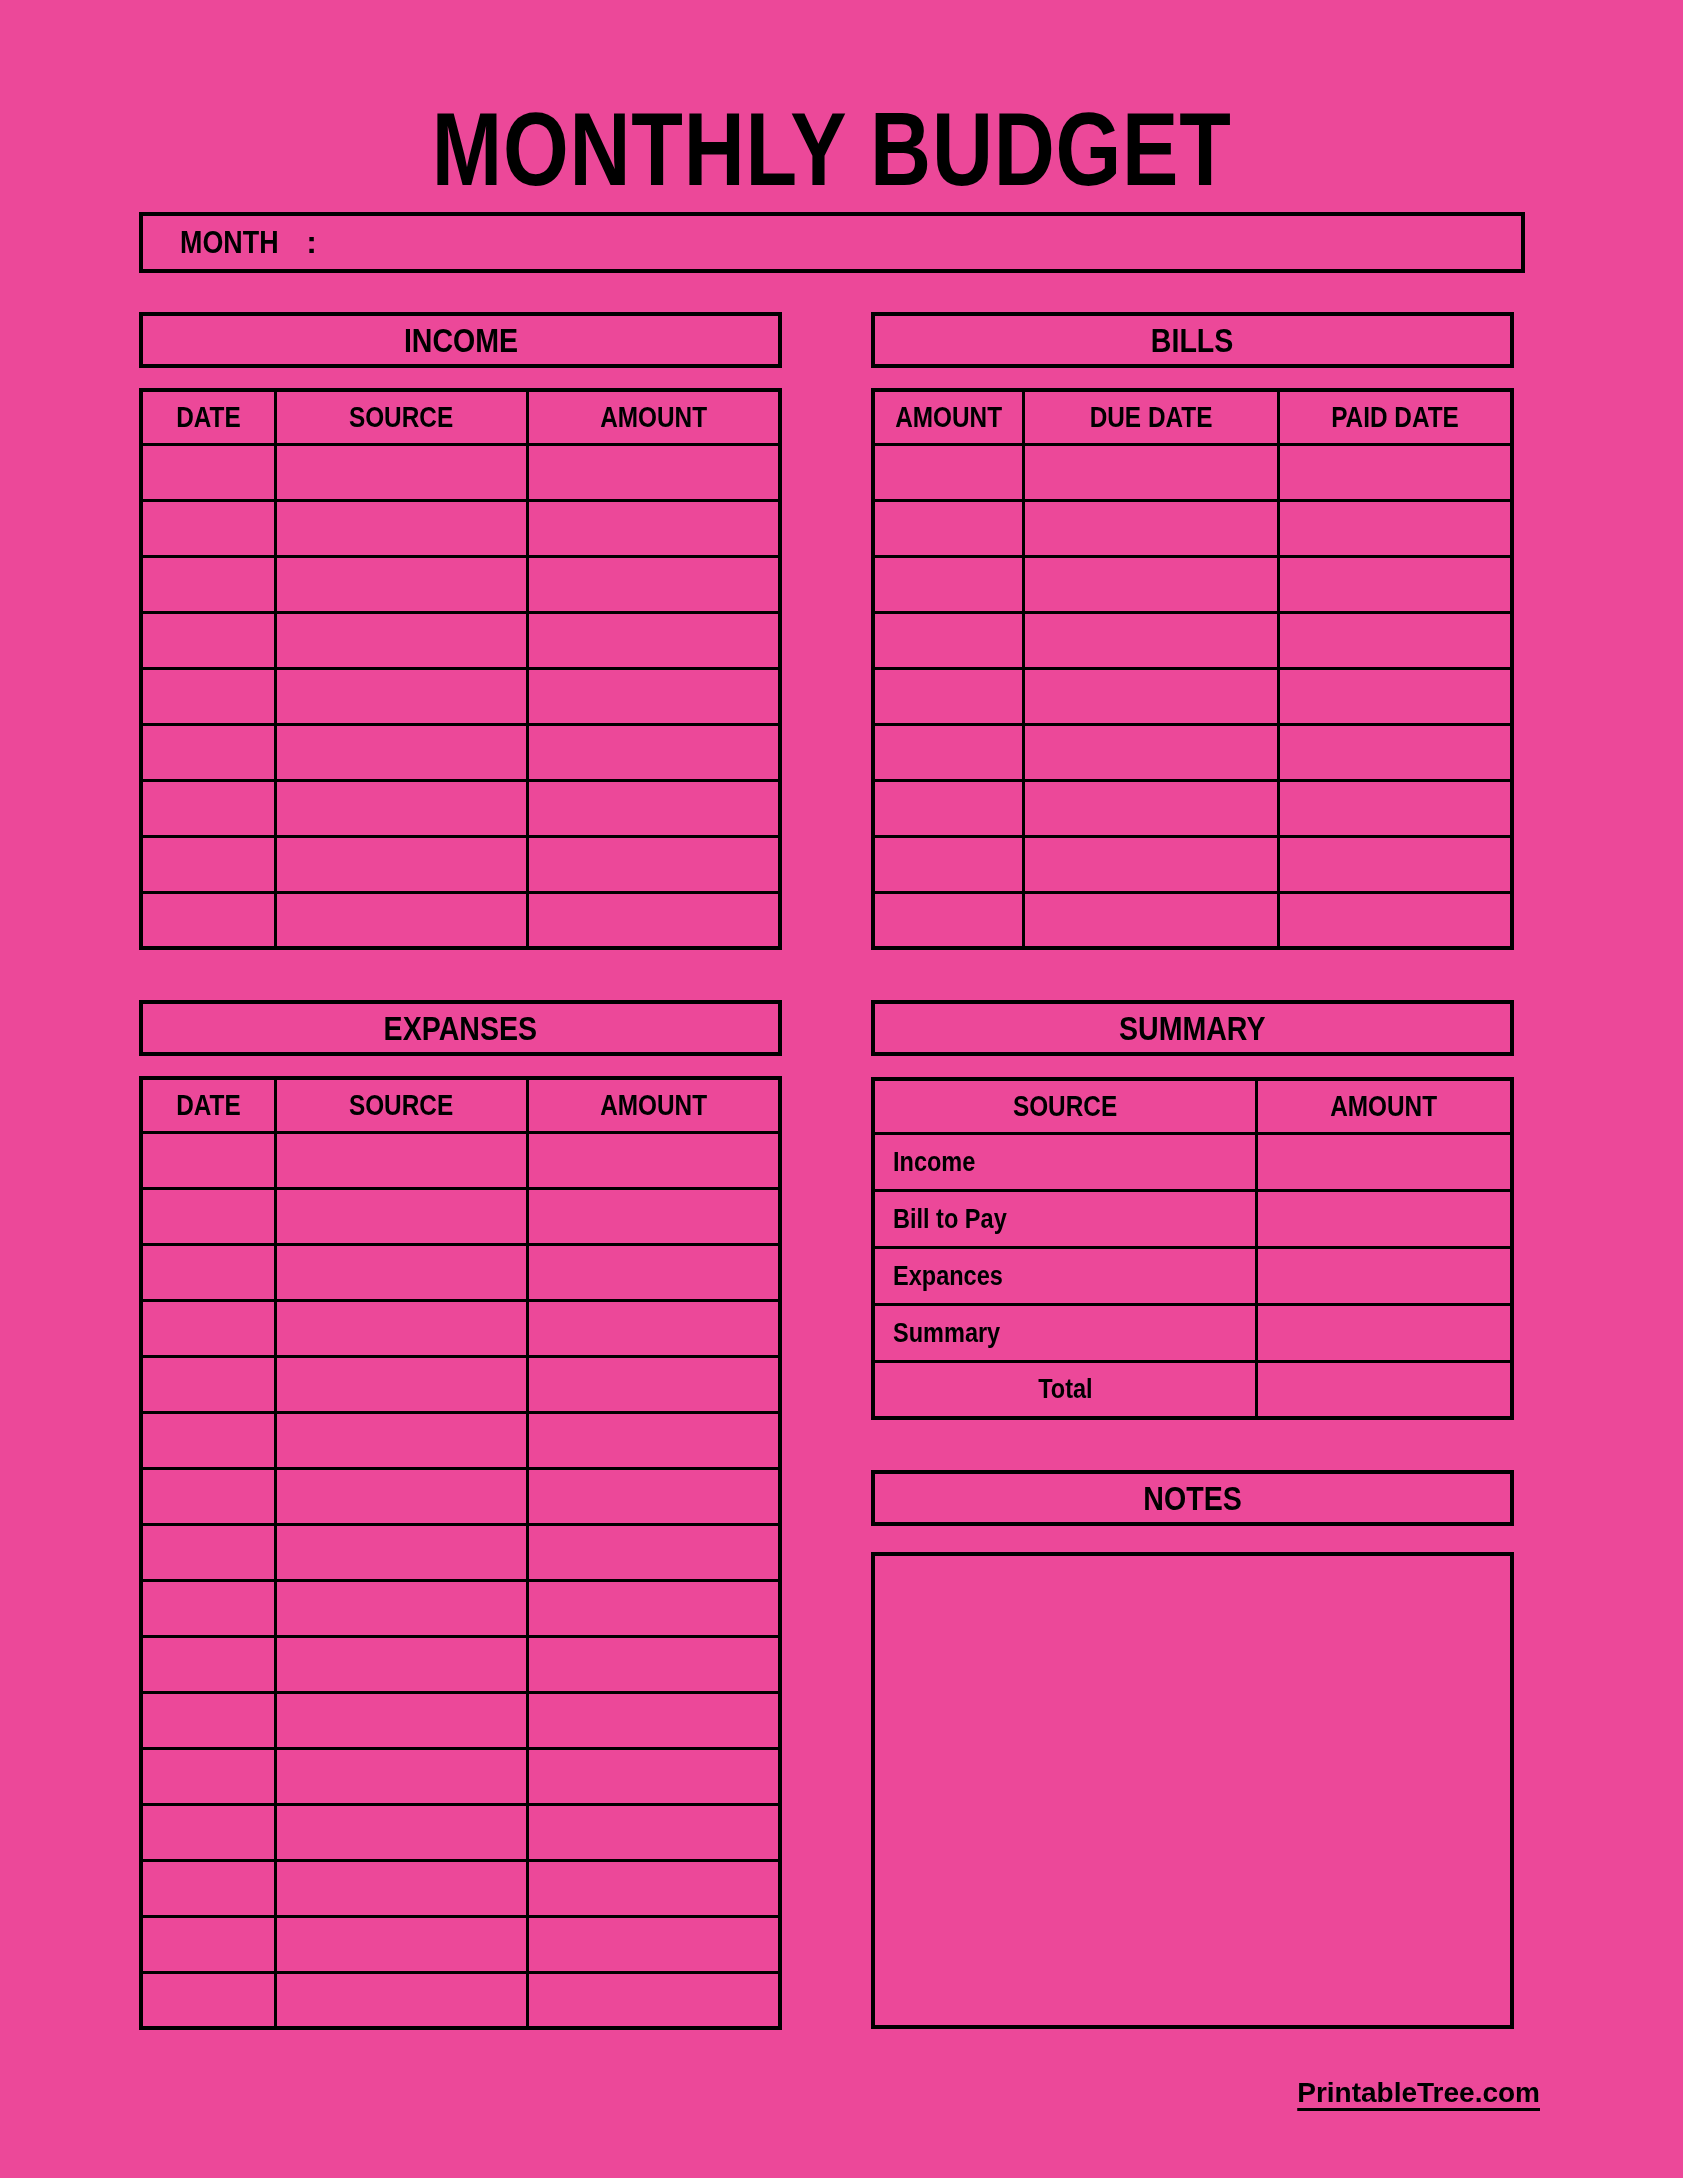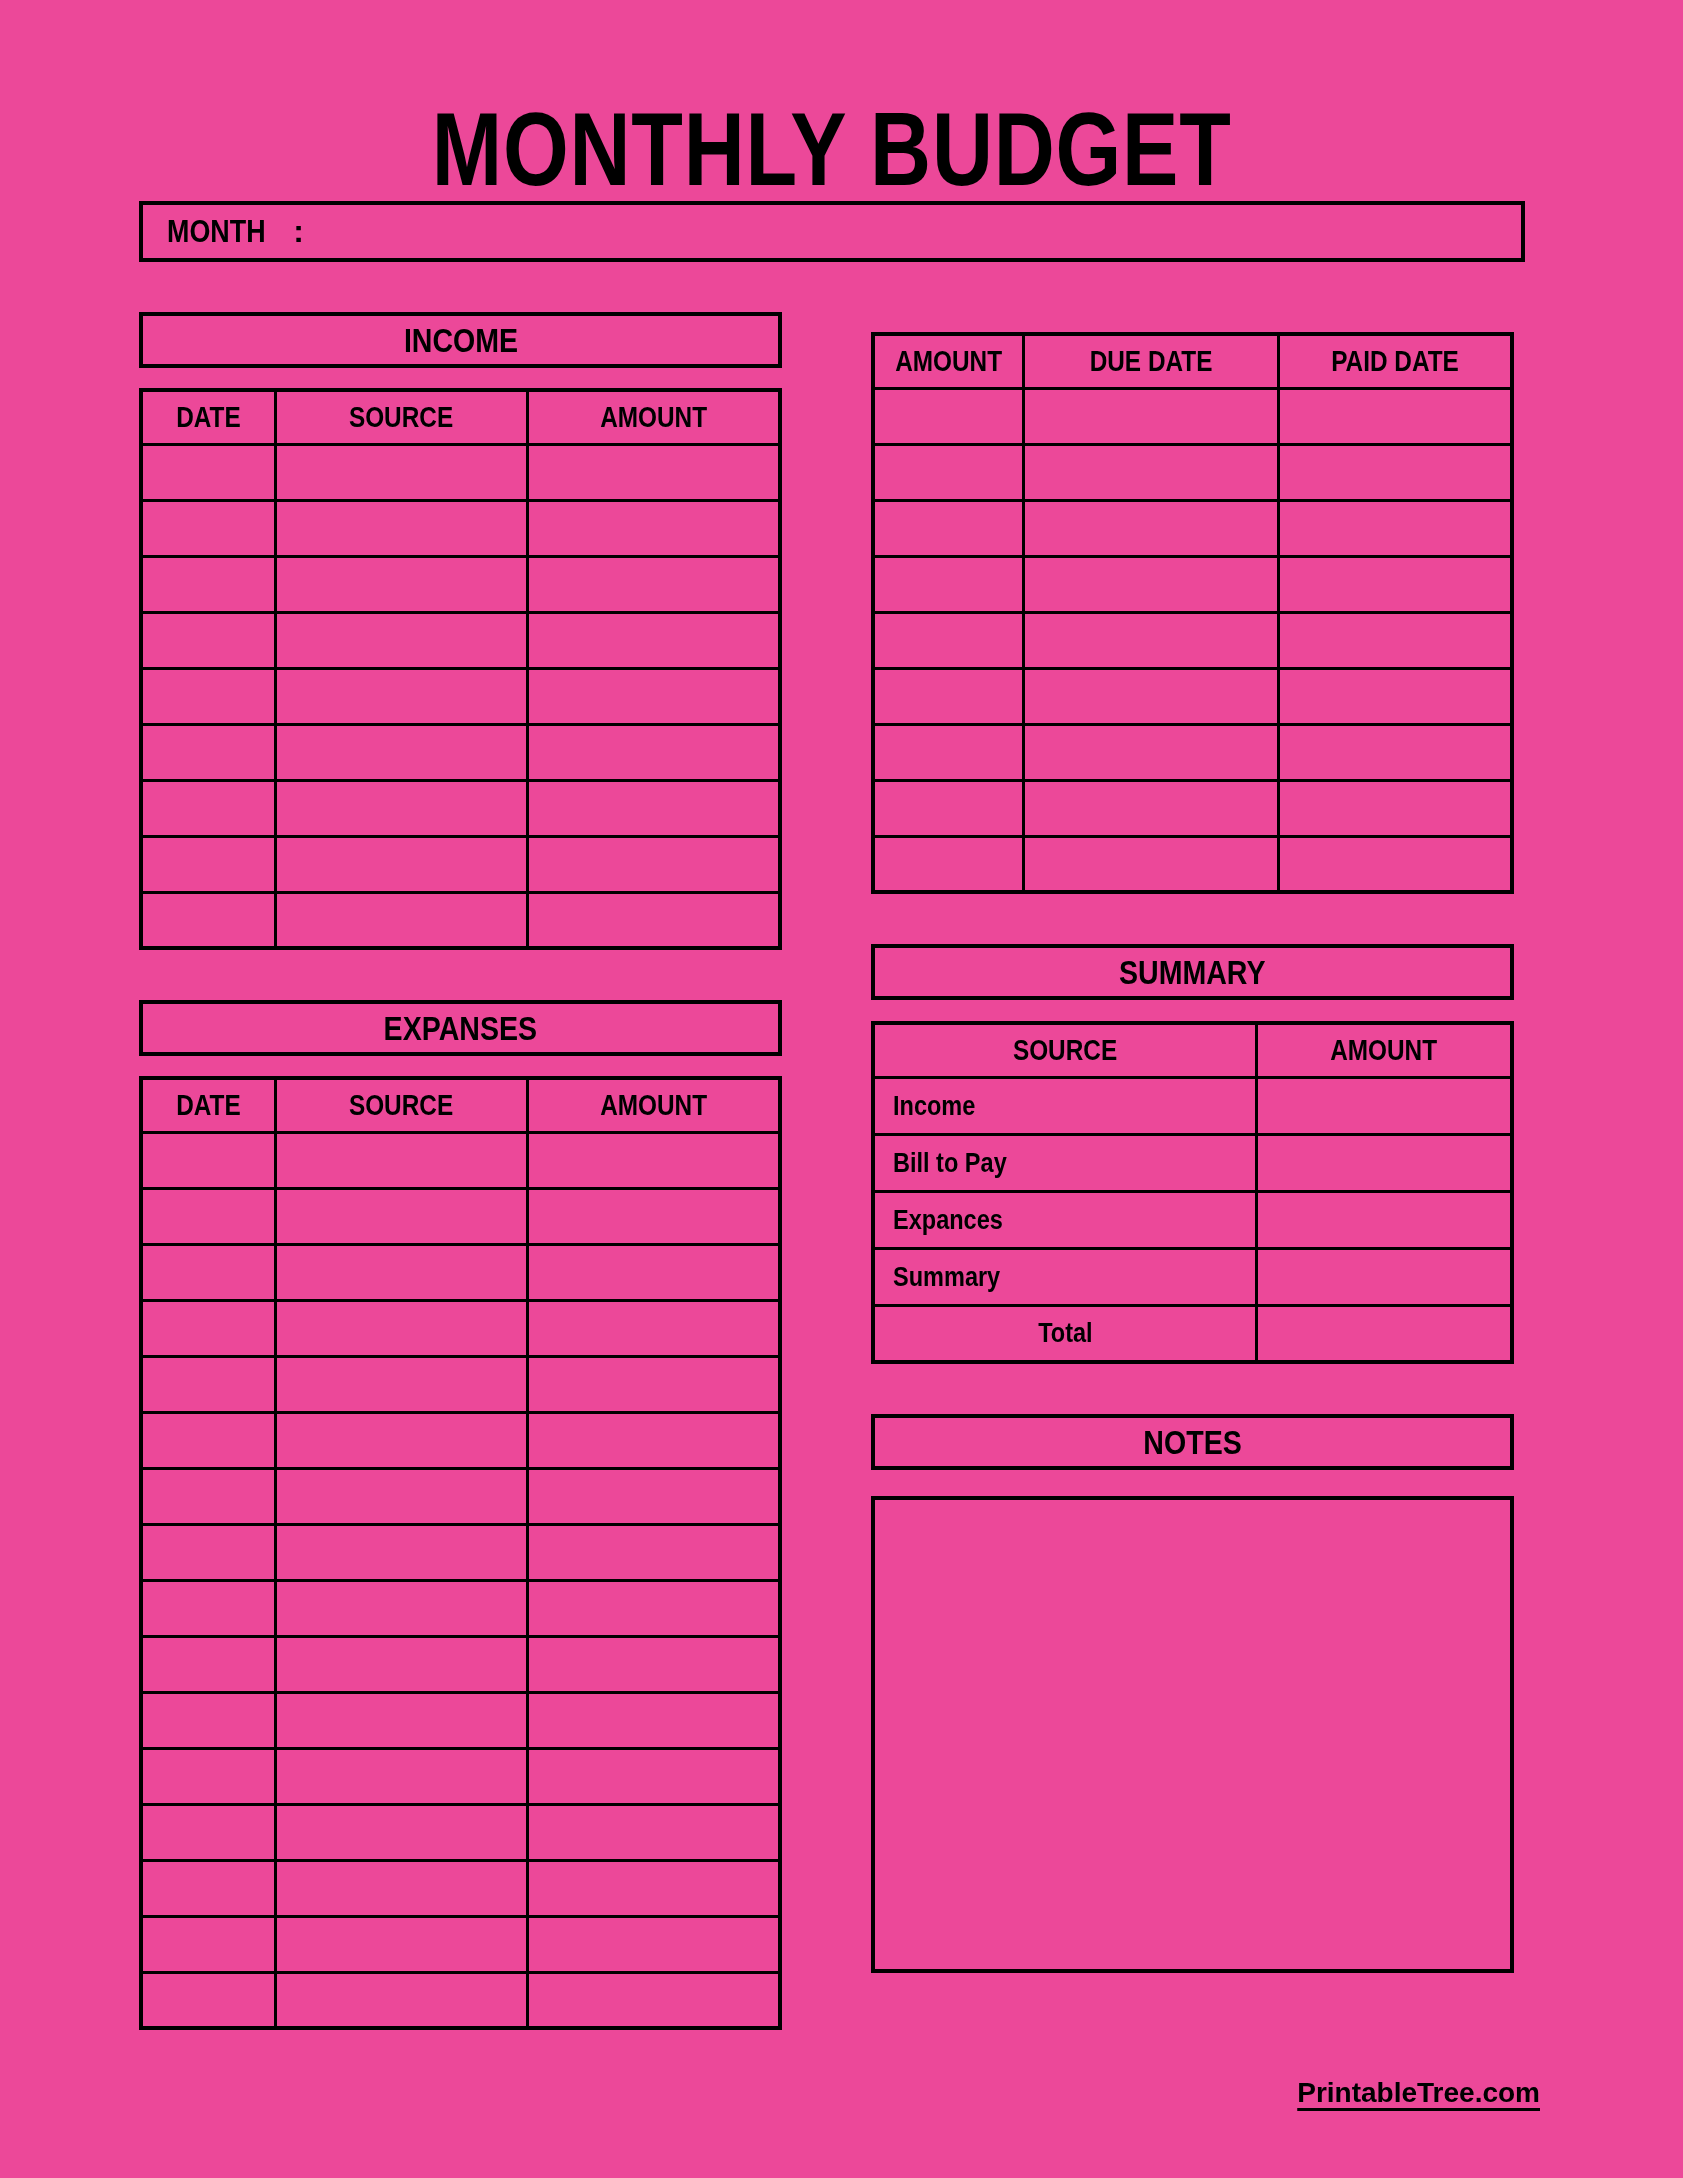--- a/index.html
+++ b/index.html
@@ -11,22 +11,22 @@
   .cond  { display:inline-block; transform:scaleX(0.84); transform-origin:center; white-space:nowrap; }
   .cond-l{ display:inline-block; transform:scaleX(0.84); transform-origin:left;   white-space:nowrap; }
 
   .page-title {
     position:absolute; left:139px; top:91px; width:1386px;
     text-align:center; font-size:103px; font-weight:bold; letter-spacing:1px;
   }
   .page-title .cond { transform:scaleX(0.82); }
 
   .month-box {
-    position:absolute; left:139px; top:201px; width:1386px; height:61px;
-    border:4px solid #000; display:flex; align-items:center; padding-left:24px;
+    position:absolute; left:139px; top:212px; width:1386px; height:61px;
+    border:4px solid #000; display:flex; align-items:center; padding-left:37px;
     font-size:32px; font-weight:bold;
   }
   .month-value { flex:1; height:100%; }
 
   .col { position:absolute; top:312px; width:643px; }
   .col-left  { left:139px; }
   .col-right { left:871px; }
 
   .section-header {
     height:56px; border:4px solid #000;
@@ -233,20 +233,23 @@
             <td></td>
             <td></td>
           </tr>
         </tbody>
     </table>
 
   </div>
 
   <div class="col col-right">
 
+    <div class="section-header">
+      <span class="cond">BILLS</span>
+    </div>
     <table class="grid t-main">
       <colgroup>
           <col style="width:23.5%">
           <col style="width:40%">
           <col style="width:36.5%">
         </colgroup>
       <thead>
           <tr>
             <th><span class="cond">AMOUNT</span></th>
             <th><span class="cond">DUE DATE</span></th>

